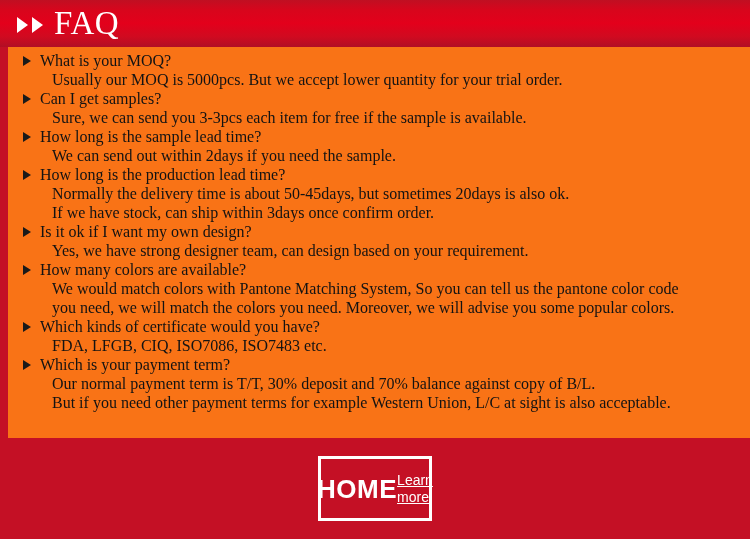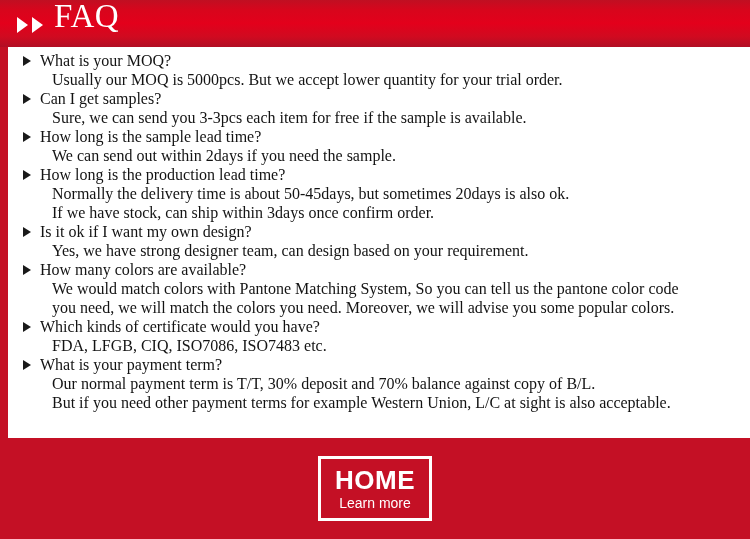--- a/index.html
+++ b/index.html
@@ -28,20 +28,21 @@
     top: 0;
     width: 750px;
     height: 47px;
     background: linear-gradient(to bottom,
         #c00f22 0%,
         #d8051c 22%,
         #e3001b 50%,
         #d00a20 78%,
         #b10e25 100%);
     display: flex;
+    align-items: center;
     padding-left: 17px;
     box-sizing: border-box;
   }
   .header-arrows {
     display: flex;
     align-items: center;
     gap: 4px;
     margin-right: 11px;
     margin-top: 2px;
   }
@@ -62,21 +63,21 @@
     white-space: nowrap;
   }
 
   
   .content-panel {
     position: absolute;
     left: 8px;
     top: 47px;
     width: 742px;
     height: 391px;
-    background: #ffffff;
+    background: #f97316;
     box-sizing: border-box;
     padding: 4px 0 0 0;
     overflow: hidden;
   }
   .faq-list {
     margin: 0;
     padding: 0;
     list-style: none;
   }
   .faq-item {
@@ -127,41 +128,42 @@
   }
   .home-button {
     position: absolute;
     left: 318px;
     top: 456px;
     width: 114px;
     height: 65px;
     border: 3px solid #ffffff;
     box-sizing: border-box;
     display: flex;
-    flex-direction: column;
+    flex-direction: row;
     align-items: center;
     justify-content: center;
     background: transparent;
     cursor: pointer;
   }
   .home-label {
     font-family: "Liberation Sans", "DejaVu Sans", sans-serif;
     font-size: 26px;
     line-height: 28px;
     font-weight: 700;
     color: #ffffff;
     letter-spacing: 0.5px;
   }
   .home-sub {
     font-family: "Liberation Sans", "DejaVu Sans", sans-serif;
     font-size: 14px;
     line-height: 17px;
     font-weight: 400;
     color: #ffffff;
     margin-top: 1px;
+    text-decoration: underline;
   }
 </style>
 </head>
 <body>
 
 <div class="page">
 
   <div class="faq-header">
     <span class="header-arrows">
       <span class="hdr-tri"></span>
@@ -227,21 +229,21 @@
         <div class="q-row">
           <span class="q-bullet"></span>
           <span class="q-text">Which kinds of certificate would you have?</span>
         </div>
         <div class="a-line">FDA, LFGB, CIQ, ISO7086, ISO7483 etc.</div>
       </li>
 
       <li class="faq-item">
         <div class="q-row">
           <span class="q-bullet"></span>
-          <span class="q-text">What is your payment term?</span>
+          <span class="q-text">Which is your payment term?</span>
         </div>
         <div class="a-line">Our normal payment term is T/T, 30% deposit and 70% balance against copy of B/L.</div>
         <div class="a-line">But if you need other payment terms for example Western Union, L/C at sight is also acceptable.</div>
       </li>
 
     </ul>
   </div>
 
   <div class="footer"></div>
 

